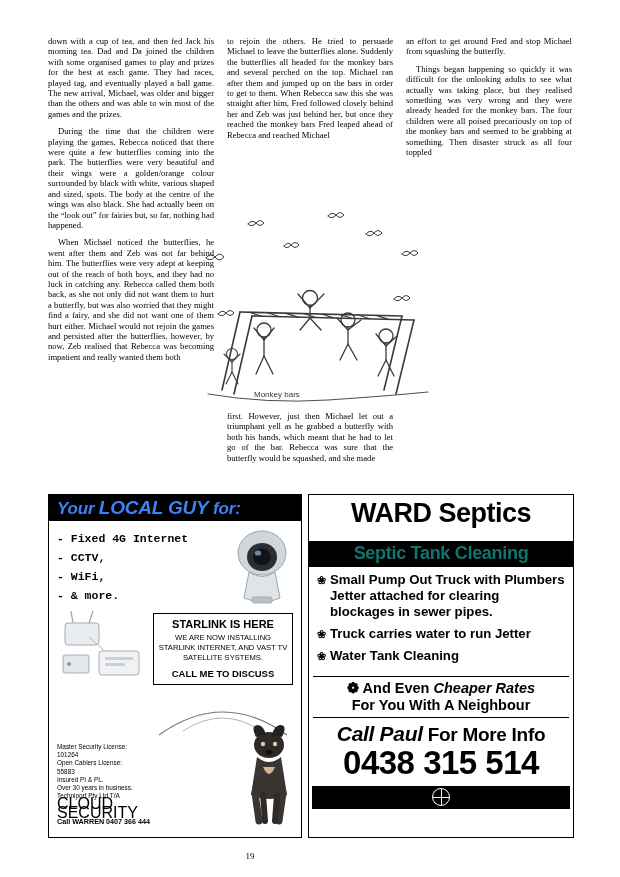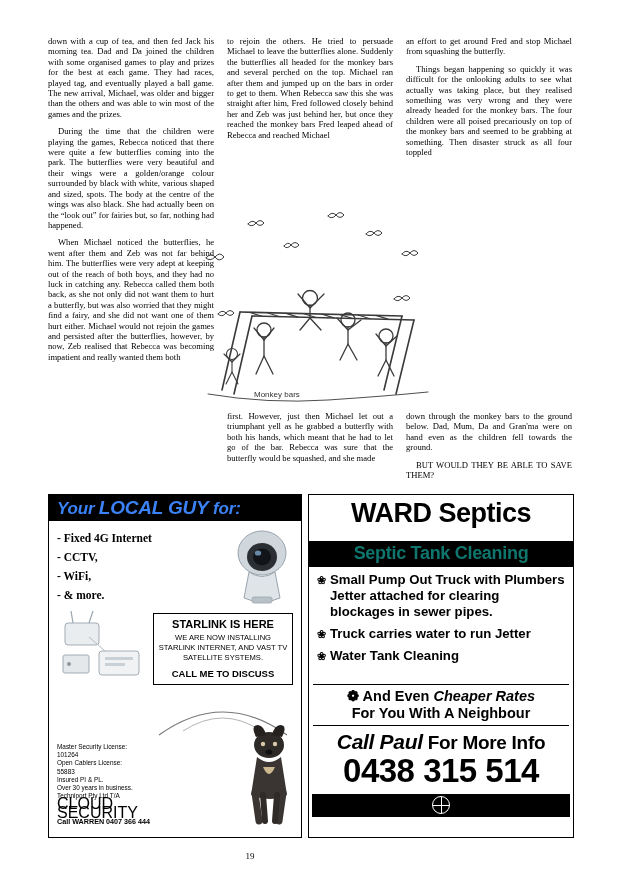--- a/index.html
+++ b/index.html
@@ -100,21 +100,21 @@
     line-height: 26px;
     padding-left: 8px;
     box-sizing: border-box;
     letter-spacing: -0.2px;
   }
   .ad-left-head .big { font-size: 19px; }
   .bullets {
     position: absolute;
     left: 8px;
     top: 34px;
-    font-family: Liberation Serif, serif;
+    font-family: Liberation Mono, monospace;
     font-weight: bold;
     font-size: 11.5px;
     line-height: 19px;
   }
   .starbox {
     position: absolute;
     left: 104px;
     top: 118px;
     width: 140px;
     border: 1.2px solid #000;
@@ -187,21 +187,21 @@
   }
   .ward-list .glyph {
     width: 13px;
     flex: 0 0 13px;
     font-size: 11px;
     line-height: 16px;
   }
   .ward-cheap {
     border-top: 1.5px solid #000;
     border-bottom: 1.5px solid #000;
-    margin: 20px 4px 0 4px;
+    margin: 12px 4px 0 4px;
     text-align: center;
     font-weight: bold;
     font-size: 14.5px;
     line-height: 17px;
     padding: 3px 0 3px 0;
   }
   .ward-cheap .it { font-style: italic; }
   .ward-call {
     text-align: center;
     font-weight: bold;
@@ -356,24 +356,20 @@
         </g>
       </g>
     </svg>
     <div class="illo-caption">Monkey bars</div>
   </div>
 
   <div class="lower">
     <div class="spacer"></div>
     <div class="col">
       <p class="noind">first.  However, just then Michael let out a triumphant yell as he grabbed a butterfly with both his hands, which meant that he had to let go of the bar.  Rebecca was sure that the butterfly would be squashed, and she made</p>
-    </div>
-    <div class="col">
-      <p class="noind">down through the monkey bars to the ground below.  Dad, Mum, Da and Gran'ma were on hand even as the children fell towards the ground.</p>
-      <p>BUT WOULD THEY BE ABLE TO SAVE THEM?</p>
     </div>
   </div>
 
   <div class="ad-left">
     <div class="ad-left-head">
       <span>Your </span><span class="big">LOCAL GUY</span><span> for:</span>
     </div>
 
     <div class="bullets">
       <div>- Fixed 4G Internet</div>

